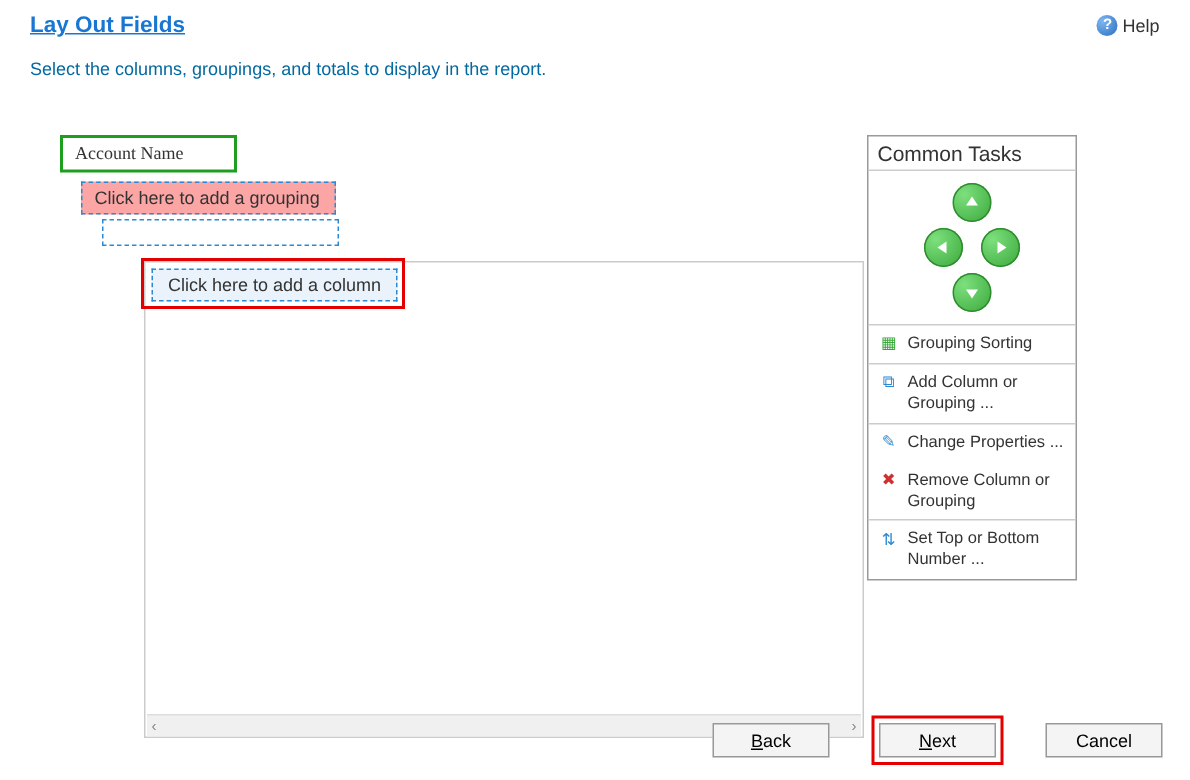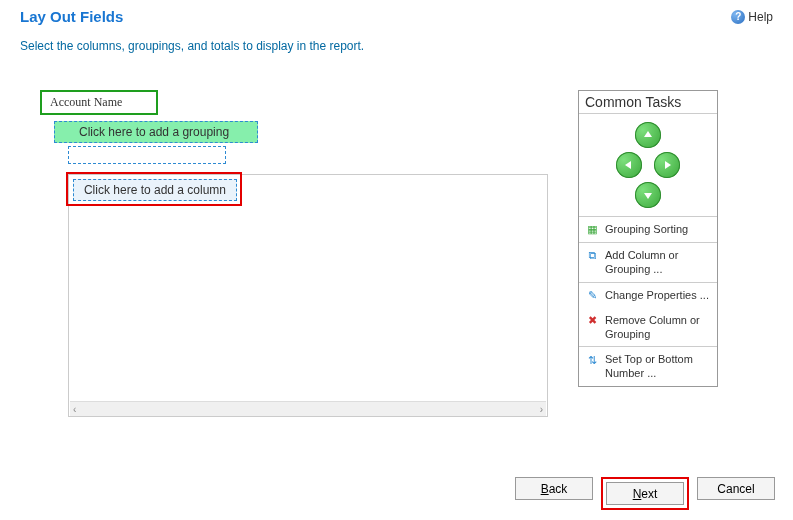--- a/index.html
+++ b/index.html
@@ -16,20 +16,21 @@
     .header {
       padding: 8px 20px 6px 20px;
       display: flex;
       justify-content: space-between;
       align-items: center;
     }
     .title {
       color: #1976d2;
       font-size: 15px;
       font-weight: bold;
+      text-decoration: underline;
     }
     .help-link {
       display: flex;
       align-items: center;
       gap: 3px;
       color: #333;
       cursor: pointer;
     }
     .help-icon {
       width: 14px; height: 14px;
@@ -56,39 +57,39 @@
       border: 2px solid #1e9e1e;
       padding: 3px 8px;
       width: 118px;
       background: #fff;
       margin-bottom: 6px;
       font-family: Liberation Serif, serif;
     }
     .grouping-box {
       margin-left: 14px;
       border: 1px dashed #2d8ad2;
-      background: #86efac;
-      padding: 3px 24px;
-      width: 204px;
+      background: #fca5a5;
+      padding: 3px 8px;
+      width: 170px;
       margin-bottom: 3px;
       cursor: pointer;
     }
     .grouping-empty {
       margin-left: 28px;
       border: 1px dashed #2d8ad2;
       height: 18px;
       width: 158px;
       margin-bottom: 10px;
     }
     .column-outer {
-      margin-left: 28px;
+      margin-left: 56px;
       border: 1px solid #cbcbcb;
       position: relative;
       width: 480px;
-      height: 243px;
+      height: 318px;
     }
     .red-highlight-column {
       position: absolute;
       top: -3px;
       left: -3px;
       width: 176px;
       height: 34px;
       border: 2px solid #e30000;
       pointer-events: none;
     }
@@ -171,21 +172,22 @@
       font-size: 11px;
     }
     .ic-green { color: #3aa73a; }
     .ic-blue { color: #2d8ad2; }
     .ic-red { color: #d03030; }
     .footer {
       position: absolute;
       bottom: 10px;
       right: 18px;
       display: flex;
-      gap: 8px;
+      gap: 28px;
+      align-items: center;
     }
     .btn {
       min-width: 78px;
       height: 23px;
       border: 1px solid #999;
       background: #f4f4f4;
       font-size: 12px;
       cursor: pointer;
       font-family: inherit;
     }

